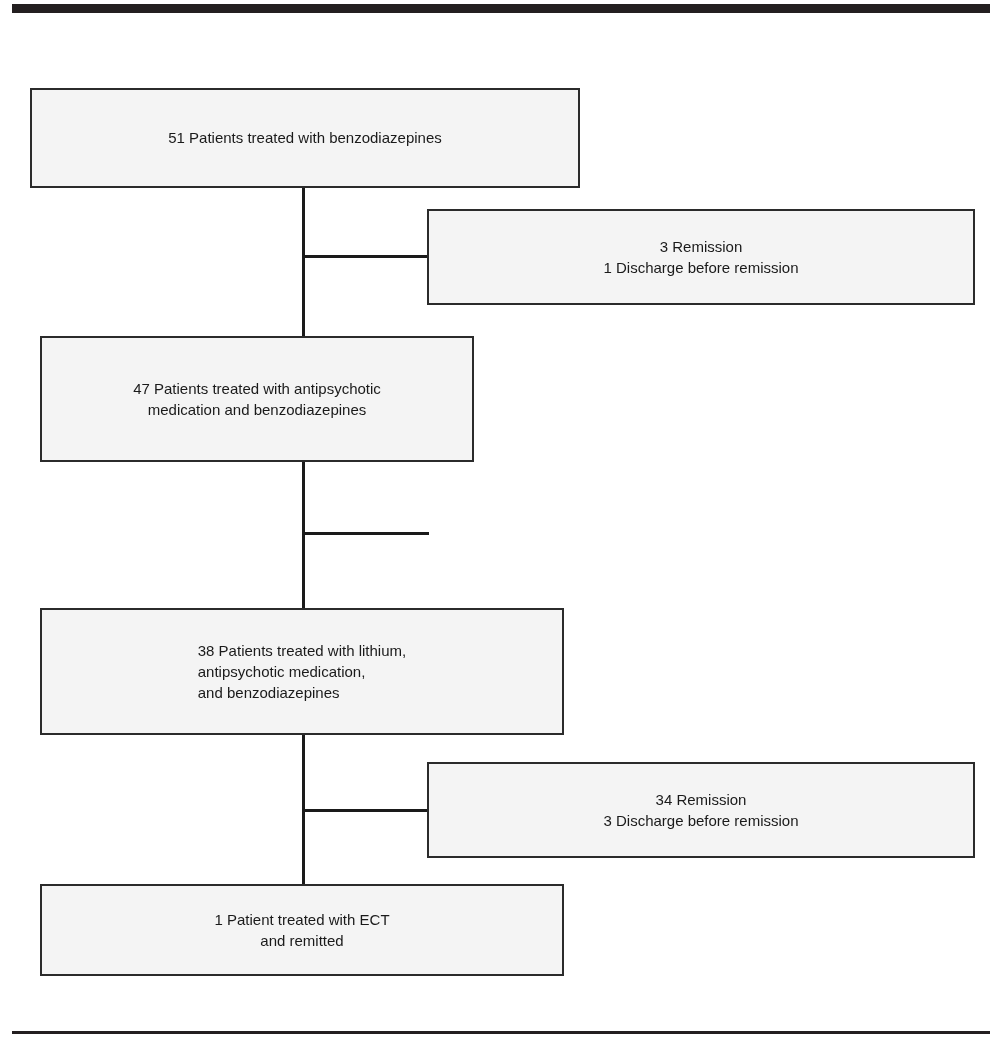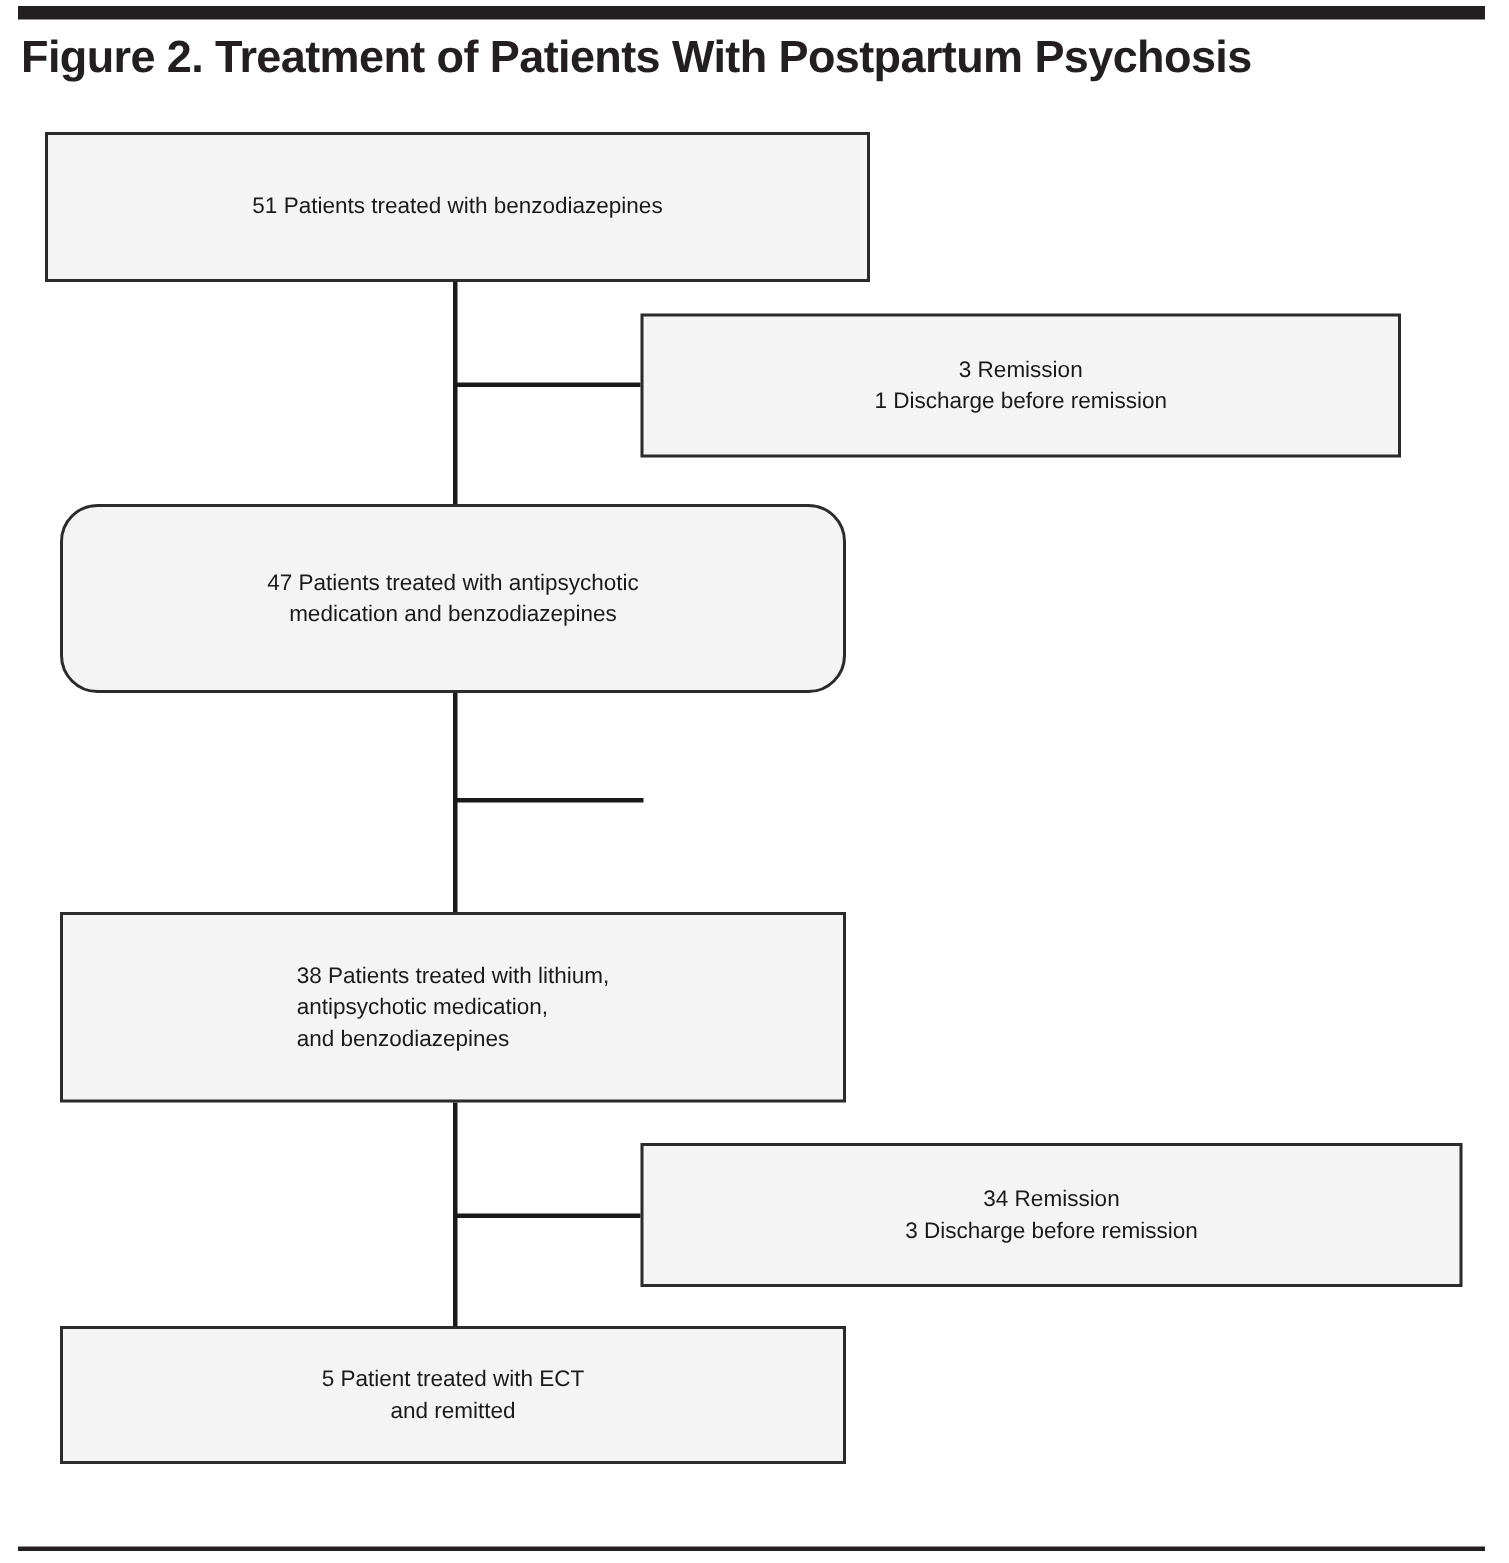--- a/index.html
+++ b/index.html
@@ -93,56 +93,55 @@
   .line-v { width: 3px; }
   .line-h { height: 3px; }
 </style>
 </head>
 <body>
 
 <div id="figure-root">
 
   <div class="top-rule"></div>
 
-  <div class="fig-title">Figure 2. Treatment of Patients With Postpartum Psychosis</div>
 
   <div class="line-v" style="left:302px; top:188px; height:150px;"></div>
   <div class="line-v" style="left:302px; top:460px; height:150px;"></div>
   <div class="line-v" style="left:302px; top:733px; height:153px;"></div>
 
   <div class="line-h" style="left:302px; top:255px; width:127px;"></div>
   <div class="line-h" style="left:302px; top:532px; width:127px;"></div>
   <div class="line-h" style="left:302px; top:809px; width:127px;"></div>
 
   <div class="node main" style="left:30px; top:88px; width:550px; height:100px; padding:0 22px;">
     <span class="node-text">51 Patients treated with benzodiazepines</span>
   </div>
 
-  <div class="node side" style="left:427px; top:209px; width:507px; height:96px; padding:0 32px;">
+  <div class="node side" style="left:427px; top:209px; width:548px; height:96px; padding:0 32px;">
     <span class="node-text">3 Remission
 1 Discharge before remission</span>
   </div>
 
-  <div class="node main" style="left:40px; top:336px; width:524px; height:126px; padding:0 22px;border-radius:25px;">
+  <div class="node main" style="left:40px; top:336px; width:434px; height:126px; padding:0 22px;">
     <span class="node-text">47 Patients treated with antipsychotic
 medication and benzodiazepines</span>
   </div>
 
 
   <div class="node main main-left" style="left:40px; top:608px; width:524px; height:127px; padding:0 40px;">
     <span class="node-text">38 Patients treated with lithium,
 antipsychotic medication,
 and benzodiazepines</span>
   </div>
 
   <div class="node side" style="left:427px; top:762px; width:548px; height:96px; padding:0 20px;">
     <span class="node-text">34 Remission
 3 Discharge before remission</span>
   </div>
 
   <div class="node main" style="left:40px; top:884px; width:524px; height:92px; padding:0 22px;">
-    <span class="node-text">5 Patient treated with ECT
+    <span class="node-text">1 Patient treated with ECT
 and remitted</span>
   </div>
 
   <div class="bottom-rule"></div>
 
 </div>
 
 </body></html>

